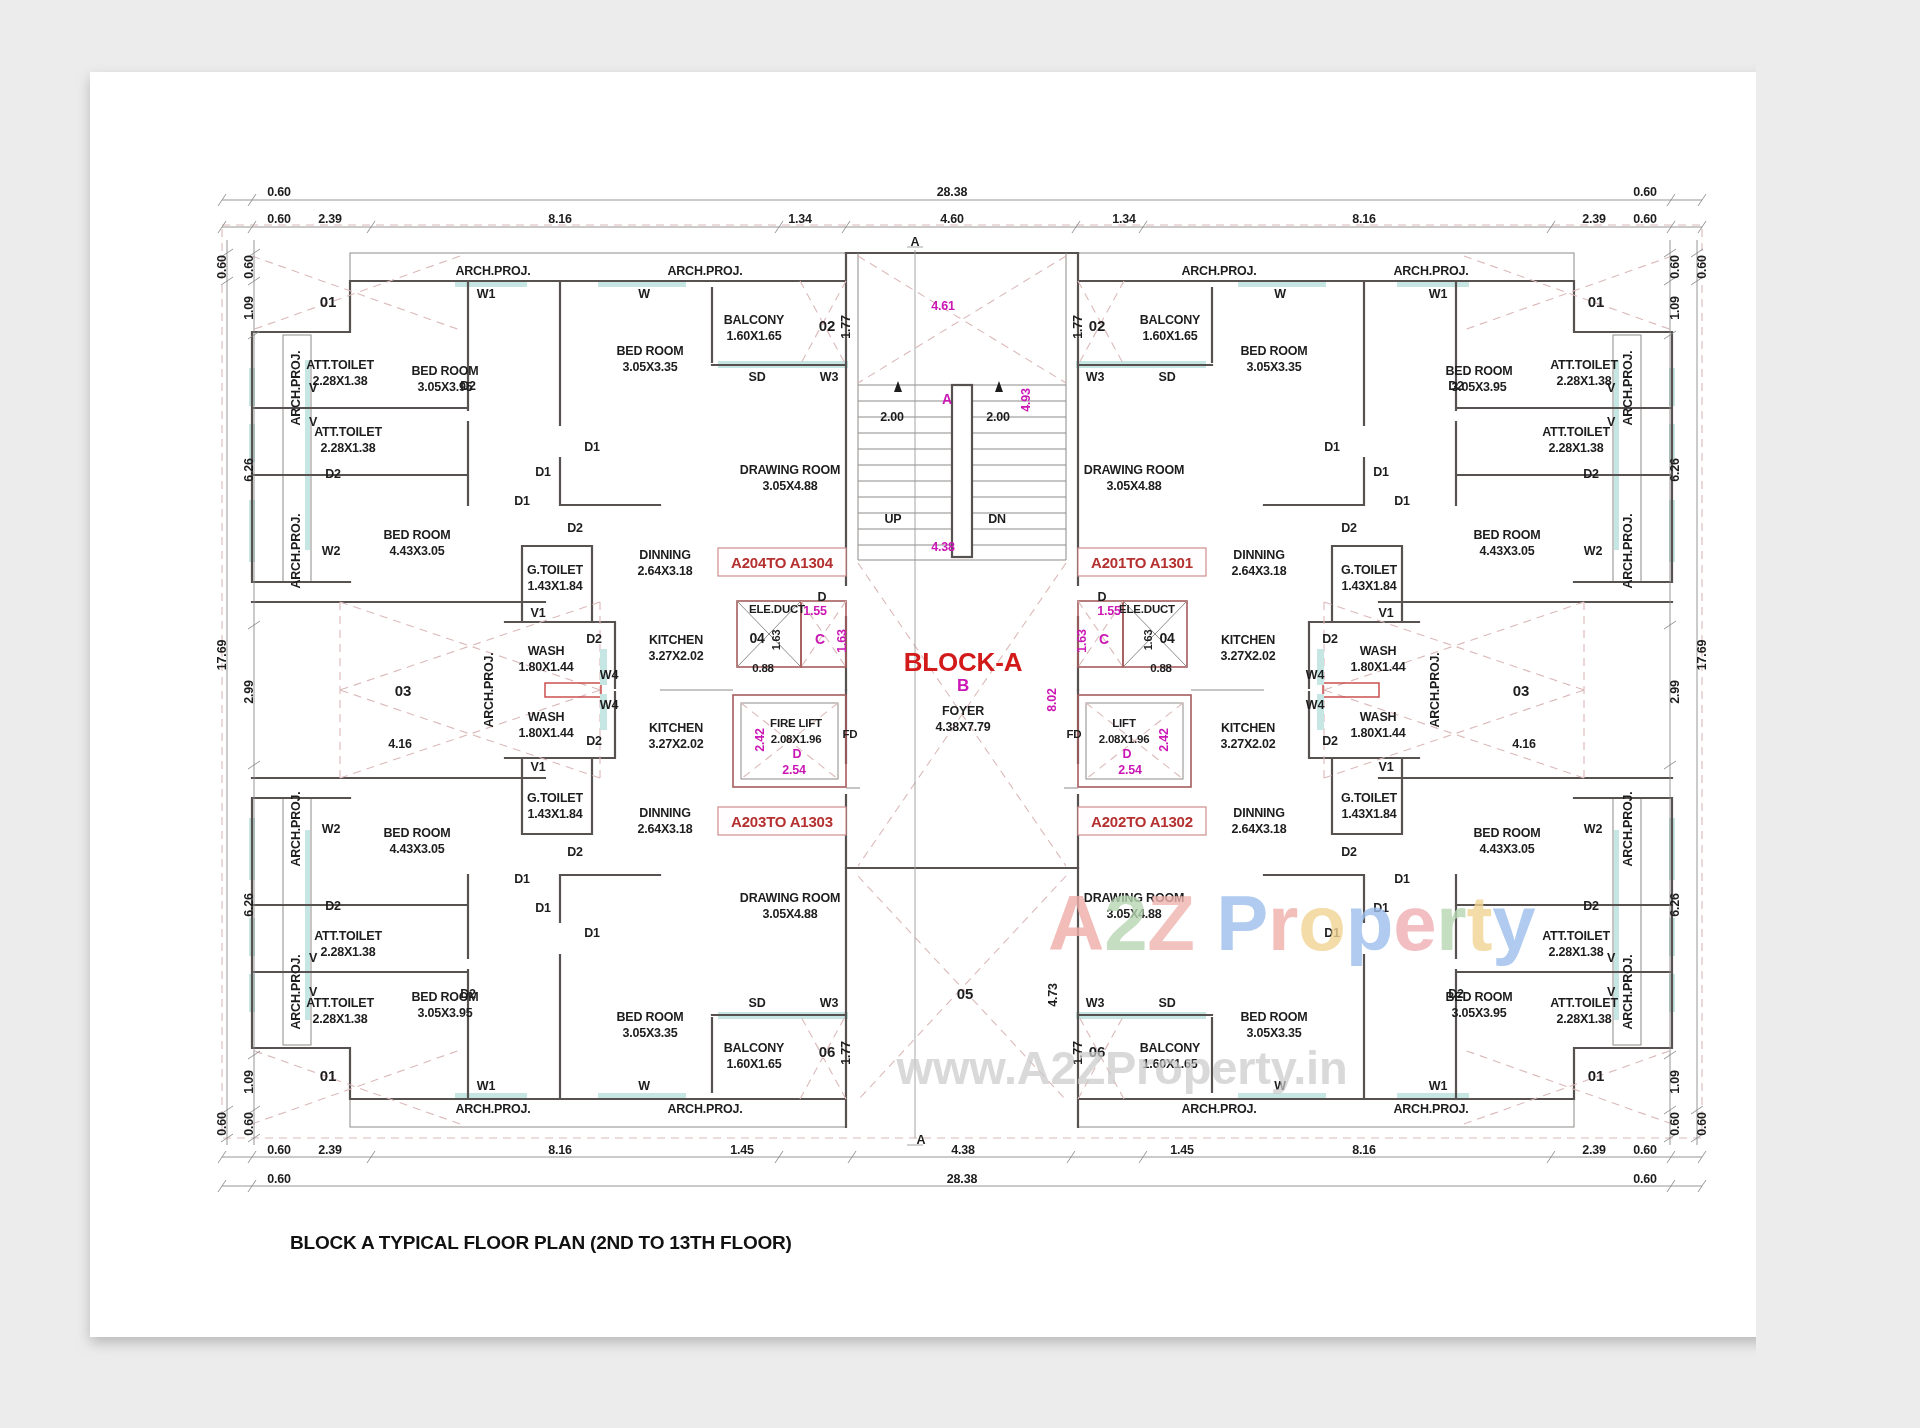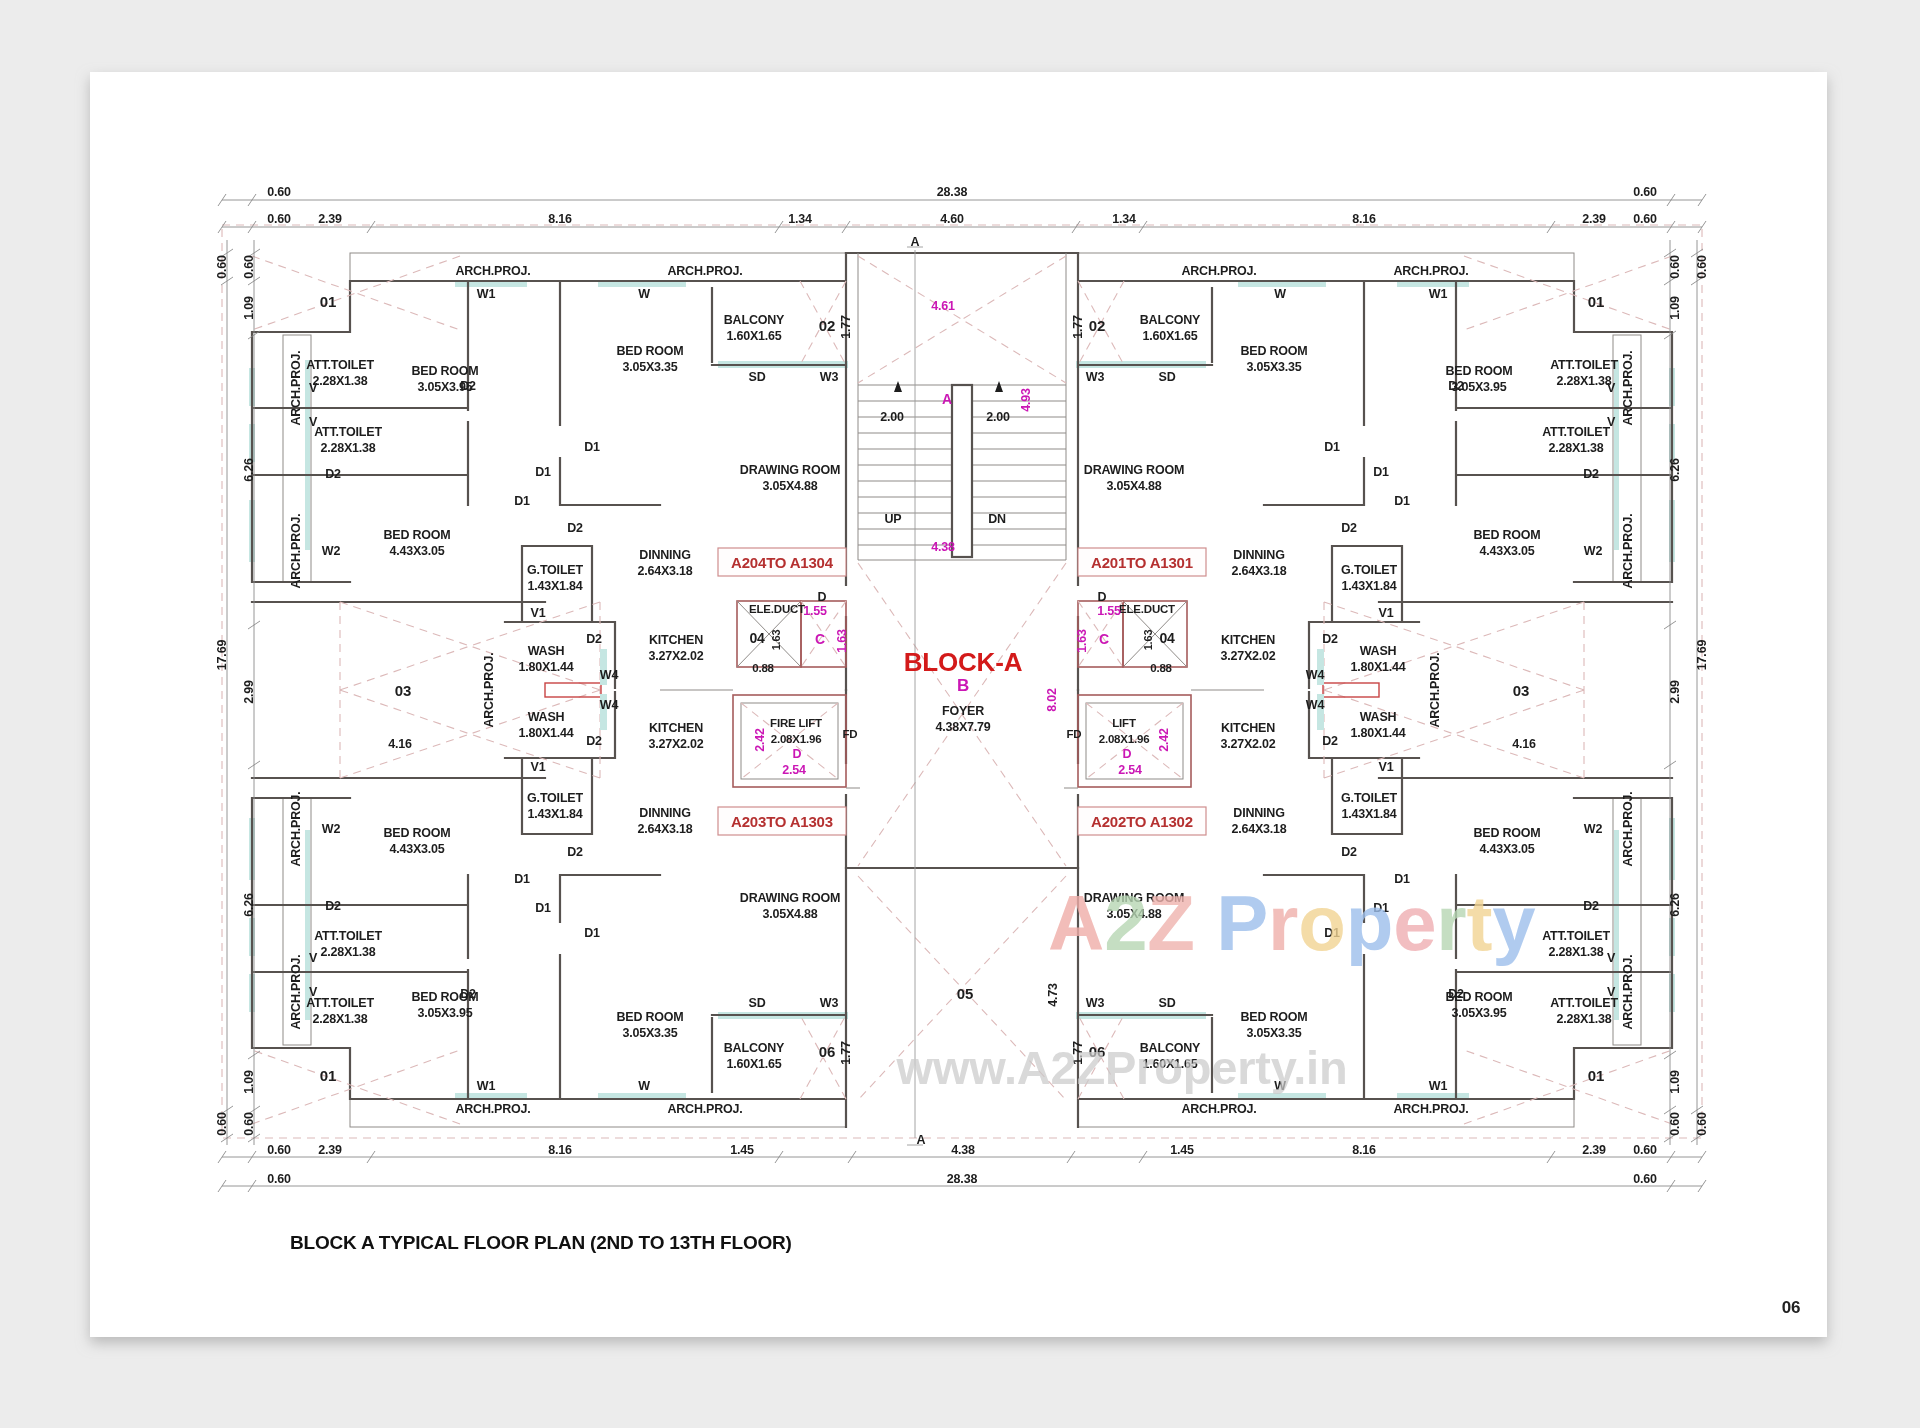--- a/index.html
+++ b/index.html
@@ -1,16 +1,16 @@
 <!DOCTYPE html>
 <html><head>
 <meta charset="utf-8">
 <style>
   html,body{margin:0;padding:0;background:#ececec;}
-  .stage{position:relative;width:1920px;height:1428px;background:#ececec;overflow:hidden;
+  .stage{position:relative;width:1756px;height:1428px;background:#ececec;overflow:hidden;
          font-family:"Liberation Sans",sans-serif;}
   svg{position:absolute;left:0;top:0;}
   svg text{font-family:"Liberation Sans",sans-serif;font-weight:bold;letter-spacing:-0.2px;}
   .lk{fill:#1d1d1d}
   .lm{fill:#cb17b5}
   .lr{fill:#d31a1a}
   .lg{fill:#cacaca}
   .w{stroke:#57524f;stroke-width:2.2;fill:none;stroke-linecap:square}
   .wm{stroke:#a65c5c;stroke-width:1.6;fill:none}
   .thin{stroke:#8f8b88;stroke-width:1;fill:none}

